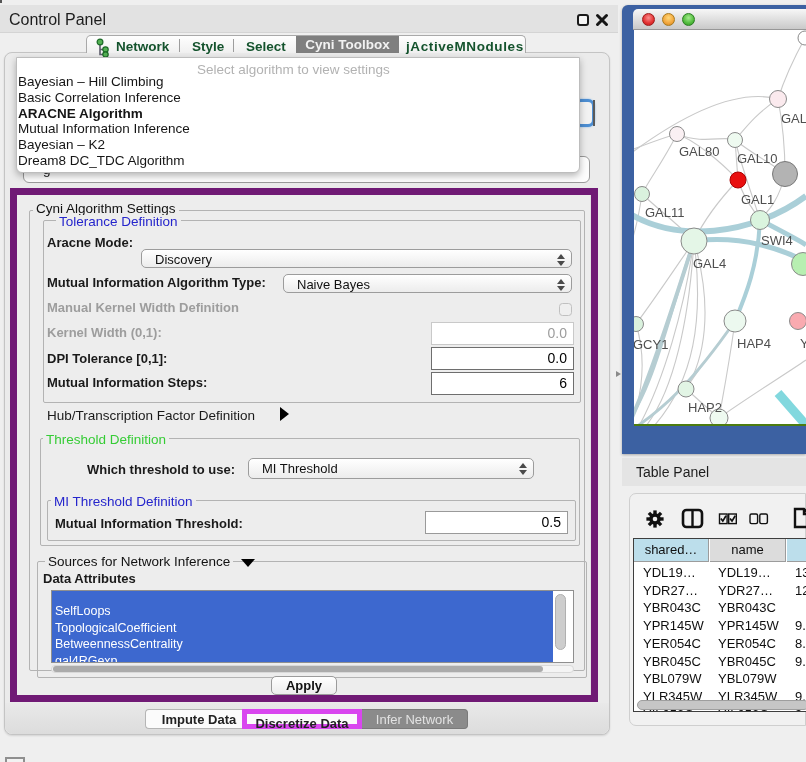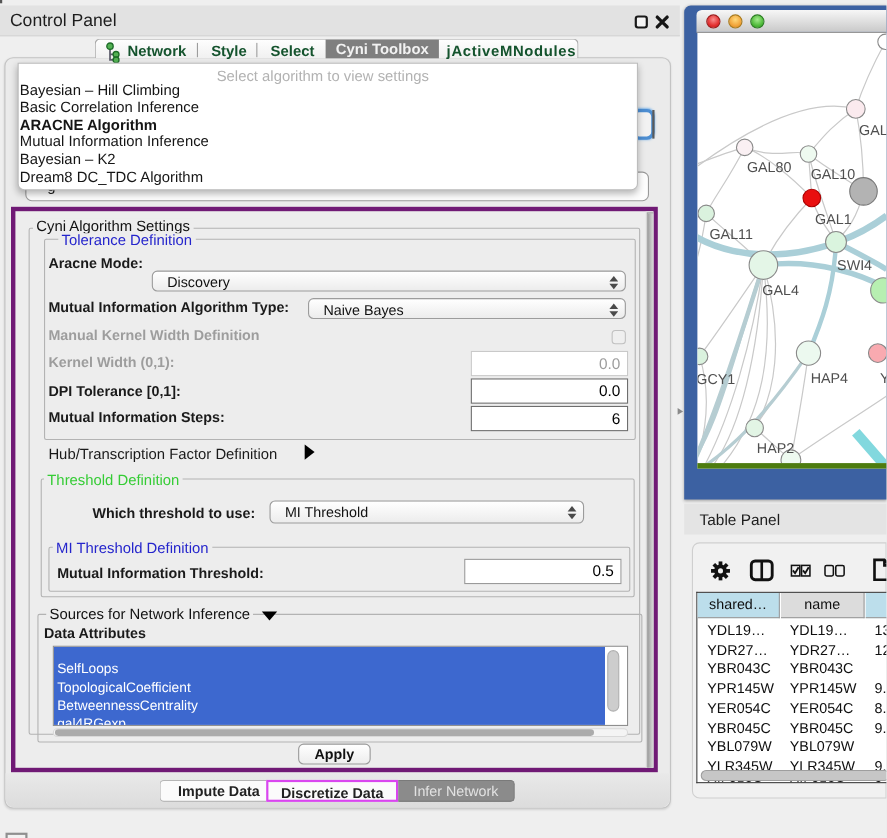--- a/index.html
+++ b/index.html
@@ -45,21 +45,21 @@
   <div class="abs" style="left:406px;top:0;letter-spacing:0.6px;">jActiveMNodules</div>
 </div>
 
 <div class="abs" style="left:23px;top:156px;width:567px;height:27px;background:#fdfdfd;border:1px solid #9a9a9a;border-radius:6px;overflow:hidden;">
   <div class="abs" style="left:19px;top:5px;font-size:13.5px;color:#222;">g</div>
 </div>
 
 <div class="abs" style="left:574px;top:99px;width:21px;height:28px;border:3px solid #4d8ed2;border-radius:7px;background:#f2f2f2;box-shadow:0 0 2px #7db4e8;"></div>
 <div class="abs" style="left:593px;top:100px;width:2px;height:26px;background:#5a5a5a;"></div>
 
-<div class="abs" style="left:10px;top:188px;width:588px;height:514px;background:#ededed;border:4px solid #701a75;overflow:hidden;" id="scrollpane">
+<div class="abs" style="left:10px;top:188px;width:588px;height:514px;background:#ededed;border:7px solid #701a75;overflow:hidden;" id="scrollpane">
 
   <div class="abs" style="left:12px;top:15px;width:556px;height:461px;border:1px solid #b3b3b3;border-radius:2px;"></div>
   <div class="abs" style="left:16px;top:7px;background:#ededed;padding:0 3px;font-size:13.5px;line-height:13px;color:#111;">Cyni Algorithm Settings</div>
 
   <div class="abs" style="left:26px;top:25px;width:538px;height:183px;border:1px solid #b3b3b3;border-radius:2px;"></div>
   <div class="abs" style="left:39px;top:20px;background:#ededed;padding:0 3px;font-size:13.5px;line-height:13px;color:#2525cc;">Tolerance Definition</div>
 
   <div class="abs" style="left:30px;top:40px;font-size:13px;font-weight:bold;color:#1a1a1a;">Aracne Mode:</div>
   <div class="combo abs" style="left:124px;top:54px;width:431px;height:19px;">
     <span class="ct">Discovery</span>
@@ -117,21 +117,21 @@
 
   <div class="abs" style="left:573px;top:0;width:13px;height:512px;background:#e2e2e2;"></div>
   <div class="abs" style="left:574px;top:1px;width:11px;height:510px;background:linear-gradient(90deg,#9e9e9e,#d2d2d2 45%,#bcbcbc);border:1px solid #a2a2a2;"></div>
 </div>
 
 <div class="abs" style="left:271px;top:676px;width:66px;height:19px;background:linear-gradient(#ffffff,#ededed);border:1px solid #9b9b9b;border-radius:5px;text-align:center;line-height:18px;font-size:13px;font-weight:bold;color:#111;">Apply</div>
 
 <div class="abs" style="left:5px;top:703px;width:604px;height:31px;background:linear-gradient(#e9e9e9,#dcdcdc);border-radius:0 0 8px 8px;"></div>
 <div class="abs" style="left:145px;top:709px;width:323px;height:20px;font-size:13px;">
   <div class="abs" style="left:0;top:0;width:97px;height:20px;background:#fbfbfb;border:1px solid #b5b5b5;border-right:none;border-radius:4px 0 0 4px;text-align:center;line-height:19px;font-weight:bold;color:#222;padding-left:10px;">Impute Data</div>
-  <div class="abs" style="left:97px;top:0;width:120px;height:20px;background:#fbfbfb;border:2px solid #d946ef;text-align:center;line-height:19px;font-weight:bold;color:#222;">Discretize Data</div>
+  <div class="abs" style="left:97px;top:0;width:120px;height:20px;background:#fbfbfb;border:5px solid #d946ef;text-align:center;line-height:19px;font-weight:bold;color:#222;">Discretize Data</div>
   <div class="abs" style="left:217px;top:0;width:106px;height:20px;background:#8b8b8b;border:1px solid #7a7a7a;border-left:none;border-radius:0 4px 4px 0;text-align:center;line-height:19px;color:#e2e2e2;">Infer Network</div>
 </div>
 
 <div class="abs" style="left:16px;top:57px;width:564px;height:116px;background:#ffffff;border:1px solid #bdbdbd;border-radius:0 0 6px 6px;box-shadow:0 3px 7px rgba(0,0,0,0.28);font-size:13.5px;color:#151515;">
   <div class="abs" style="left:180px;top:4px;color:#b2b2b2;">Select algorithm to view settings</div>
   <div class="abs" style="left:1px;top:16px;line-height:15.8px;">
     Bayesian – Hill Climbing<br>
     Basic Correlation Inference<br>
     <b>ARACNE Algorithm</b><br>
     Mutual Information Inference<br>
@@ -139,21 +139,21 @@
     Dream8 DC_TDC Algorithm
   </div>
 </div>
 
 <div class="abs" style="left:622px;top:5px;width:184px;height:449px;background:#3c61a2;border-radius:6px 0 0 0;box-shadow:0 1px 3px rgba(0,0,0,0.3);"></div>
 <div class="abs" style="left:633px;top:9px;width:173px;height:21px;background:linear-gradient(#f7f7f7,#c9c9c9);border-bottom:1px solid #979797;border-radius:5px 0 0 0;">
   <div class="abs" style="left:9px;top:4px;width:13px;height:13px;border-radius:50%;background:radial-gradient(circle at 50% 35%,#f98d8d,#e33030 60%,#b91d1d);border:0.5px solid #9d1b1b;"></div>
   <div class="abs" style="left:29px;top:4px;width:13px;height:13px;border-radius:50%;background:radial-gradient(circle at 50% 35%,#ffd97a,#f2a53b 60%,#cc7f1d);border:0.5px solid #a87a1c;"></div>
   <div class="abs" style="left:49px;top:4px;width:13px;height:13px;border-radius:50%;background:radial-gradient(circle at 50% 35%,#a4eb8e,#51bb3c 60%,#2f8f24);border:0.5px solid #2a7d21;"></div>
 </div>
-<div class="abs" id="netcanvas" style="left:634px;top:30px;width:172px;height:396px;background:#ffffff;overflow:hidden;border-bottom:5px solid #4d7c0f;">
+<div class="abs" id="netcanvas" style="left:634px;top:30px;width:172px;height:396px;background:#ffffff;overflow:hidden;border-bottom:2px solid #4d7c0f;">
   
   <svg width="172" height="396" viewBox="0 0 172 396">
     <g fill="none" stroke="#c9c9c9" stroke-width="1.1">
       <path d="M144 69 C 110 60 60 75 -12 130"></path>
       <path d="M144 69 C 120 85 110 100 101 110"></path>
       <path d="M144 69 C 150 100 151 120 151 144"></path>
       <path d="M171 8 C 160 28 150 50 144 69"></path>
       <path d="M43 104 C 60 110 85 130 104 150"></path>
       <path d="M43 104 C 70 115 90 105 101 110"></path>
       <path d="M43 104 C 30 130 15 150 8 164"></path>

